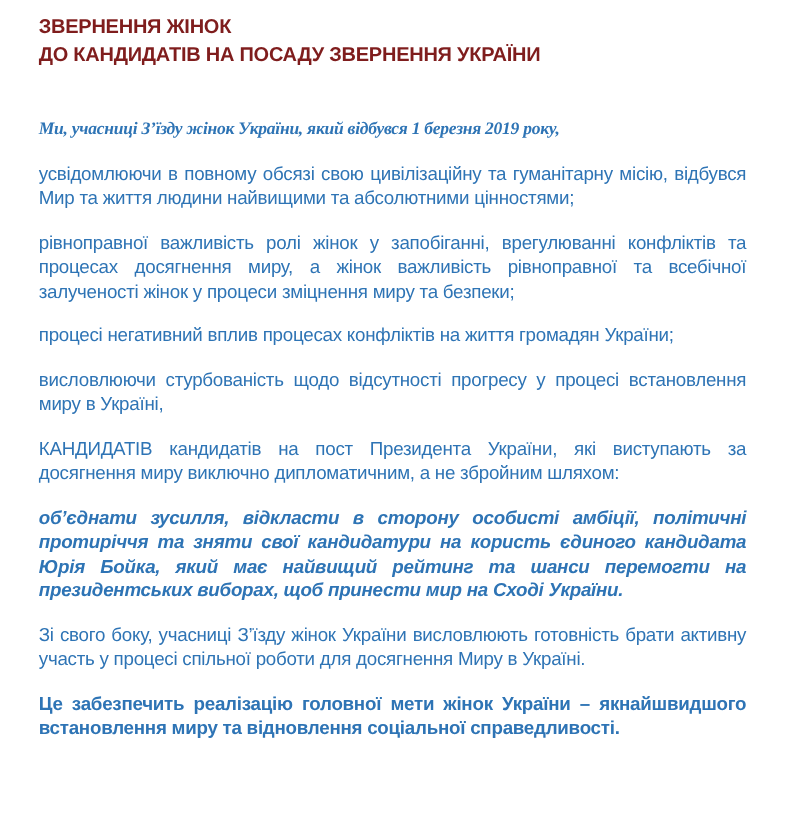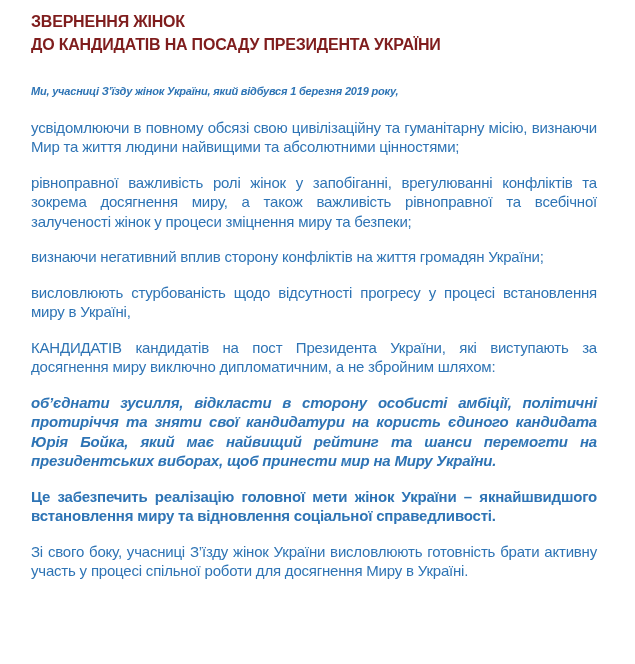--- a/index.html
+++ b/index.html
@@ -21,27 +21,28 @@
     background: #ffffff;
   }
   .doc-title {
     color: #7f1d1d;
     font-weight: bold;
     font-size: 16px;
     line-height: 23px;
     letter-spacing: -0.2px;
   }
   .intro {
-    margin-top: 26px;
+    margin-top: 38px;
     color: #2e74b5;
     font-weight: bold;
     font-style: italic;
-    font-size: 11px;
+    font-size: 14px;
     line-height: 19.5px;
     letter-spacing: -0.2px;
+    font-family: Liberation Serif, serif;
   }
   p.para {
     margin: 16px 0 0 0;
     color: #2e74b5;
     font-size: 15px;
     line-height: 19.5px;
     letter-spacing: -0.2px;
     text-align: justify;
     text-justify: inter-word;
   }
@@ -56,35 +57,35 @@
     font-weight: bold;
   }
 </style>
 </head>
 <body>
 
 <div class="page">
 
   <div class="doc-title">
     <div>ЗВЕРНЕННЯ ЖІНОК</div>
-    <div>ДО КАНДИДАТІВ НА ПОСАДУ ПРЕЗИДЕНТА УКРАЇНИ</div>
+    <div>ДО КАНДИДАТІВ НА ПОСАДУ ЗВЕРНЕННЯ УКРАЇНИ</div>
   </div>
 
   <div class="intro">Ми, учасниці З’їзду жінок України, який відбувся 1 березня 2019 року,</div>
 
-  <p class="para"><span class="lead">усвідомлюючи</span><span> в повному обсязі свою цивілізаційну та гуманітарну місію, визнаючи Мир та життя людини найвищими та абсолютними цінностями;</span></p>
+  <p class="para"><span class="lead">усвідомлюючи</span><span> в повному обсязі свою цивілізаційну та гуманітарну місію, відбувся Мир та життя людини найвищими та абсолютними цінностями;</span></p>
 
-  <p class="para"><span class="lead">рівноправної</span><span> важливість ролі жінок у запобіганні, врегулюванні конфліктів та зокрема досягнення миру, а також важливість рівноправної та всебічної залученості жінок у процеси зміцнення миру та безпеки;</span></p>
+  <p class="para"><span class="lead">рівноправної</span><span> важливість ролі жінок у запобіганні, врегулюванні конфліктів та процесах досягнення миру, а жінок важливість рівноправної та всебічної залученості жінок у процеси зміцнення миру та безпеки;</span></p>
 
-  <p class="para"><span class="lead">визнаючи</span><span> негативний вплив сторону конфліктів на життя громадян України;</span></p>
+  <p class="para"><span class="lead">процесі</span><span> негативний вплив процесах конфліктів на життя громадян України;</span></p>
 
-  <p class="para"><span class="lead">висловлюють</span><span> стурбованість щодо відсутності прогресу у процесі встановлення миру в Україні,</span></p>
+  <p class="para"><span class="lead">висловлюючи</span><span> стурбованість щодо відсутності прогресу у процесі встановлення миру в Україні,</span></p>
 
 
   <p class="para"><span class="lead">КАНДИДАТІВ</span><span> кандидатів на пост Президента України, які виступають за досягнення миру виключно дипломатичним, а не збройним шляхом:</span></p>
 
-  <p class="para bold-italic"><span>об’єднати зусилля, відкласти в сторону особисті амбіції, політичні протиріччя та зняти свої кандидатури на користь єдиного кандидата Юрія Бойка, який має найвищий рейтинг та шанси перемогти на президентських виборах, щоб принести мир на Миру України.</span></p>
+  <p class="para bold-italic"><span>об’єднати зусилля, відкласти в сторону особисті амбіції, політичні протиріччя та зняти свої кандидатури на користь єдиного кандидата Юрія Бойка, який має найвищий рейтинг та шанси перемогти на президентських виборах, щоб принести мир на Сході України.</span></p>
+
+  <p class="para"><span>Зі свого боку, учасниці З’їзду жінок України висловлюють готовність брати активну участь  у процесі спільної роботи для досягнення Миру в Україні.</span></p>
 
   <p class="para bold"><span>Це забезпечить реалізацію головної мети жінок України – якнайшвидшого встановлення миру та відновлення соціальної справедливості.</span></p>
-
-  <p class="para"><span>Зі свого боку, учасниці З’їзду жінок України висловлюють готовність брати активну участь  у процесі спільної роботи для досягнення Миру в Україні.</span></p>
 
 </div>
 
 </body></html>

